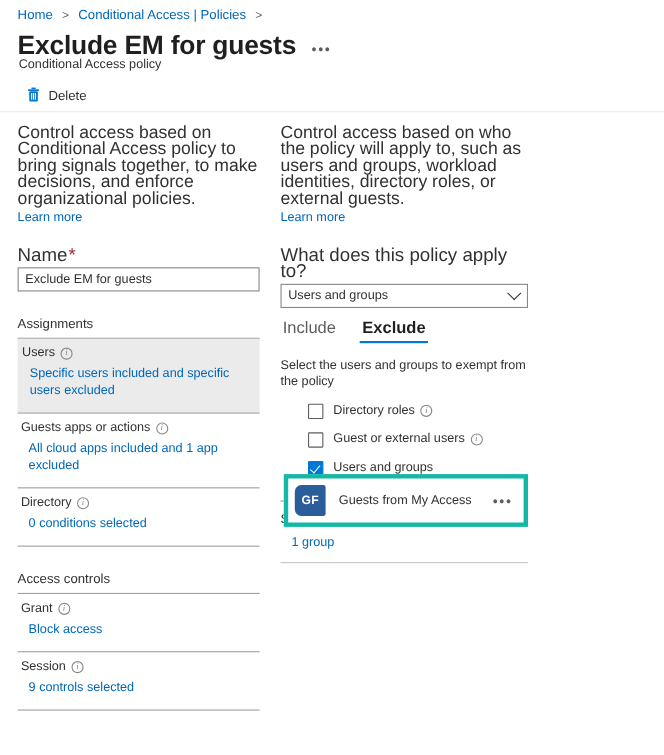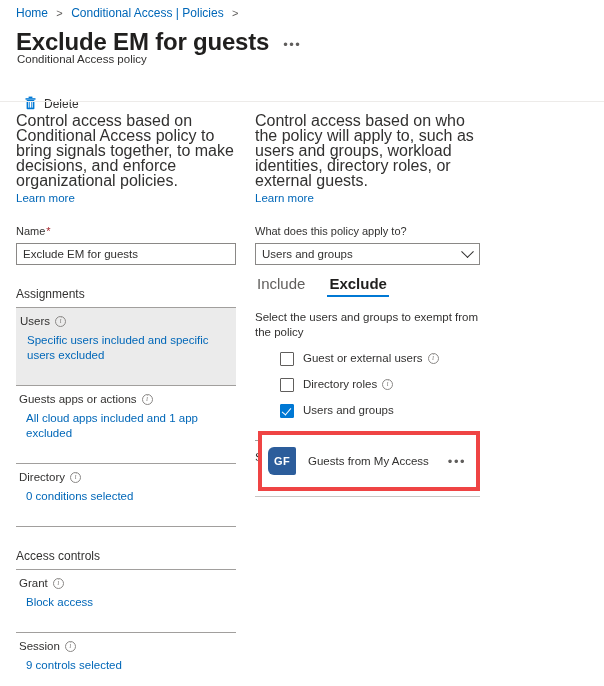--- a/index.html
+++ b/index.html
@@ -60,21 +60,20 @@
 
   
   .commandbar {
     position: absolute;
     left: 0; top: 73px;
     width: 604px;
     height: 28px;
     display: flex;
     align-items: center;
     padding-left: 18px;
-    margin-top: 17px;
   }
   .cmd-btn {
     display: flex;
     align-items: center;
     height: 26px;
     padding: 0 6px;
     cursor: pointer;
     font-size: 12px;
     color: #323130;
   }
@@ -108,21 +107,21 @@
   .learn-more {
     font-size: 11.5px;
     line-height: 15px;
     color: #0067b8;
     cursor: pointer;
     display: inline-block;
     text-align: right;
   }
 
   .field-label {
-    font-size: 11px;
+    font-size: 17px;
     line-height: 15px;
     color: #323130;
     margin-top: 18px;
     margin-bottom: 4px;
   }
   .req { color: #a4262c; margin-left: 1px; }
 
   .text-input {
     width: 220px;
     height: 22px;
@@ -139,21 +138,21 @@
   .section-head {
     font-size: 12px;
     line-height: 16px;
     color: #323130;
     margin-top: 21px;
     margin-bottom: 5px;
   }
   .hr { height: 1px; background: #a19f9d; width: 100%; }
   .hr-light { height: 1px; background: #c8c6c4; width: 100%; }
 
-  .row-block { padding: 5px 0 22px 0; }
+  .row-block { padding: 5px 0 12px 0; }
   .row-block.selected { background: #ebebeb; }
   .row-label {
     font-size: 11.5px;
     line-height: 16px;
     color: #323130;
     display: flex;
     align-items: center;
     padding-left: 3px;
   }
   .row-block.selected .row-label { padding-left: 4px; }
@@ -295,22 +294,22 @@
     cursor: pointer;
     padding-left: 10px;
     margin-top: 6px;
   }
 
   
   .highlight-box {
     position: absolute;
     left: 258px; top: 431px;
     width: 222px;
-    height: 60px;
-    border: 4px solid #ef4444;
+    height: 48px;
+    border: 4px solid #14b8a6;
     background: #ffffff;
   }
   .group-row {
     position: absolute;
     left: 0; top: 0;
     width: 100%; height: 100%;
     display: flex;
     align-items: center;
     padding: 0 8px 0 6px;
     cursor: pointer;
@@ -456,29 +455,29 @@
     <div class="tabs">
       <div class="tab">Include</div>
       <div class="tab active">Exclude</div>
     </div>
 
     <div class="helper-text">Select the users and groups to exempt from the policy</div>
 
     <div class="check-row">
       <span class="cbox"></span>
       <span class="check-label">
-        <span>Guest or external users</span>
+        <span>Directory roles</span>
         <span class="info-icon"></span>
       </span>
     </div>
 
     <div class="check-row">
       <span class="cbox"></span>
       <span class="check-label">
-        <span>Directory roles</span>
+        <span>Guest or external users</span>
         <span class="info-icon"></span>
       </span>
     </div>
 
     <div class="check-row cb3">
       <span class="cbox checked"></span>
       <span class="check-label">
         <span>Users and groups</span>
       </span>
     </div>

